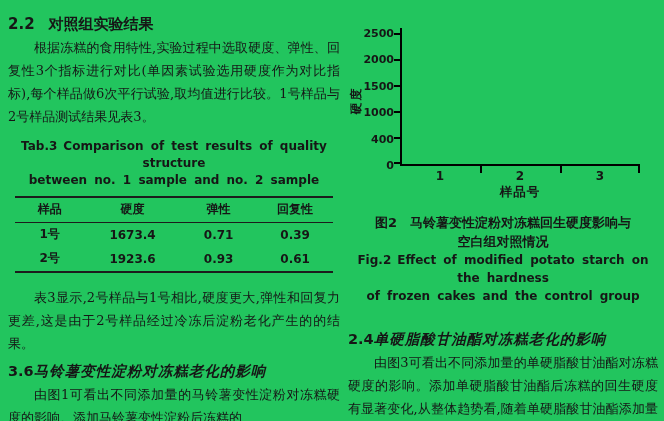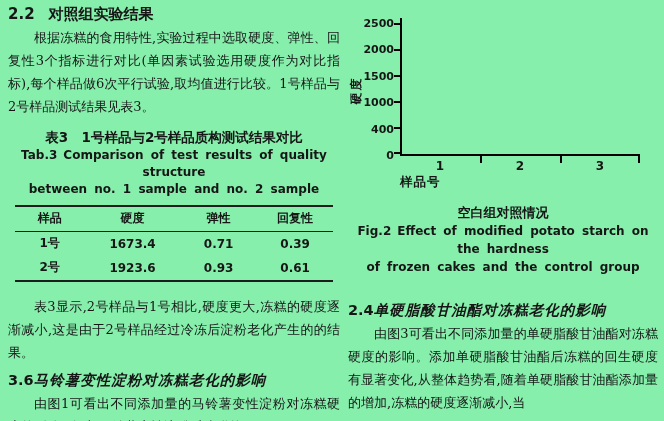--- a/index.html
+++ b/index.html
@@ -1,18 +1,18 @@
 <!DOCTYPE html>
 <html><head>
 <meta charset="utf-8">
 <style>
   html,body{margin:0;padding:0;background:#e8e8e8;}
   .page{
-    width:664px;height:421px;background:#86efac;color:#161616;
-    box-sizing:border-box;padding:2px 6px 0 8px;display:flex;gap:8px;
+    width:664px;height:421px;background:#22c55e;color:#161616;
+    box-sizing:border-box;padding:12px 6px 0 8px;display:flex;gap:8px;
     font-family:"DejaVu Serif","Liberation Serif",serif;overflow:hidden;
   }
   .col-left{flex:0 0 332px;width:332px;}
   .col-right{flex:0 0 310px;width:310px;}
 
   
   .sec-head{font-family:"DejaVu Sans","Liberation Sans",sans-serif;
     font-weight:bold;font-size:15px;line-height:20px;margin:2px 0 2px;}
   .sec-head .num{margin-right:14px;}
   .sec-head-italic{font-size:14.5px;line-height:20px;font-weight:bold;margin:6px 0 2px;}
@@ -66,21 +66,21 @@
   .ymarks i:nth-child(5){bottom:calc(20% - 1px);}
   .ymarks i:nth-child(6){bottom:0;}
   .xmarks i{position:absolute;bottom:-9px;width:2px;height:7px;background:#000;display:block;}
   .xmarks i:nth-child(1){left:calc(33.333% - 1px);}
   .xmarks i:nth-child(2){left:calc(66.667% - 1px);}
   .xmarks i:nth-child(3){left:calc(100% - 2px);}
   .bar-cell{flex:1;display:flex;justify-content:center;}
   .bar{width:22px;background:#121212;}
   .xticks{grid-column:3;grid-row:2;display:flex;padding-top:3px;}
   .xticks div{flex:1;text-align:center;font-size:12px;line-height:14px;}
-  .chart-xlabel{grid-column:3;grid-row:3;text-align:left;font-size:12.5px;line-height:18px;letter-spacing:1px;}
+  .chart-xlabel{grid-column:3;grid-row:3;text-align:center;font-size:12.5px;line-height:18px;letter-spacing:1px;}
 
   
   .fig-caption{margin-top:12px;text-align:center;
     font-family:"DejaVu Sans","Liberation Sans",sans-serif;font-weight:bold;}
   .fig-caption .zh{font-size:13px;line-height:19px;}
   .fig-caption .en{font-size:12px;line-height:18px;word-spacing:3px;}
 
   .right-head{margin-top:24px;}
 </style>
 </head>
@@ -90,21 +90,20 @@
 
   <div class="col-left">
 
     <div class="sec-head">
       <span class="num">2.2</span><span>对照组实验结果</span>
     </div>
 
     <p class="para">根据冻糕的食用特性,实验过程中选取硬度、弹性、回复性3个指标进行对比(单因素试验选用硬度作为对比指标),每个样品做6次平行试验,取均值进行比较。1号样品与2号样品测试结果见表3。</p>
 
     <div class="tbl-caption">
-      <div class="zh">表3  1号样品与2号样品质构测试结果对比</div>
       <div class="en">Tab.3 Comparison of test results of quality structure</div>
       <div class="en">between no. 1 sample and no. 2 sample</div>
     </div>
 
     <table class="data">
       <colgroup>
           <col class="c1">
           <col class="c2">
           <col class="c3">
           <col class="c4">
@@ -126,21 +125,21 @@
         </tr>
         <tr>
           <td>2号</td>
           <td>1923.6</td>
           <td>0.93</td>
           <td>0.61</td>
         </tr>
       </tbody>
     </table>
 
-    <p class="para p-after-table">表3显示,2号样品与1号相比,硬度更大,冻糕的硬度逐渐减小,这是由于2号样品经过冷冻后淀粉老化产生的的结果。</p>
+    <p class="para p-after-table">表3显示,2号样品与1号相比,硬度更大,弹性和回复力更差,这是由于2号样品经过冷冻后淀粉老化产生的的结果。</p>
 
     <div class="sec-head-italic">
       <span class="num">3.6</span><span class="ttl">马铃薯变性淀粉对冻糕老化的影响</span>
     </div>
 
     <p class="para">由图1可看出不同添加量的马铃薯变性淀粉对冻糕硬度的影响。添加马铃薯变性淀粉后冻糕的</p>
   </div>
 
   <div class="col-right">
 
@@ -184,20 +183,21 @@
         </div>
         <div class="xticks">
           <div>1</div>
           <div>2</div>
           <div>3</div>
         </div>
         <div class="chart-xlabel">样品号</div>
       </div>
 
       <div class="fig-caption">
+        <div class="zh">图2  马铃薯变性淀粉对冻糕回生硬度影响与</div>
         <div class="zh">空白组对照情况</div>
         <div class="en">Fig.2 Effect of modified potato starch on the hardness</div>
         <div class="en">of frozen cakes and the control group</div>
       </div>
     </div>
 
     <div class="sec-head-italic right-head">
       <span class="num">2.4</span><span class="ttl">单硬脂酸甘油酯对冻糕老化的影响</span>
     </div>
 

